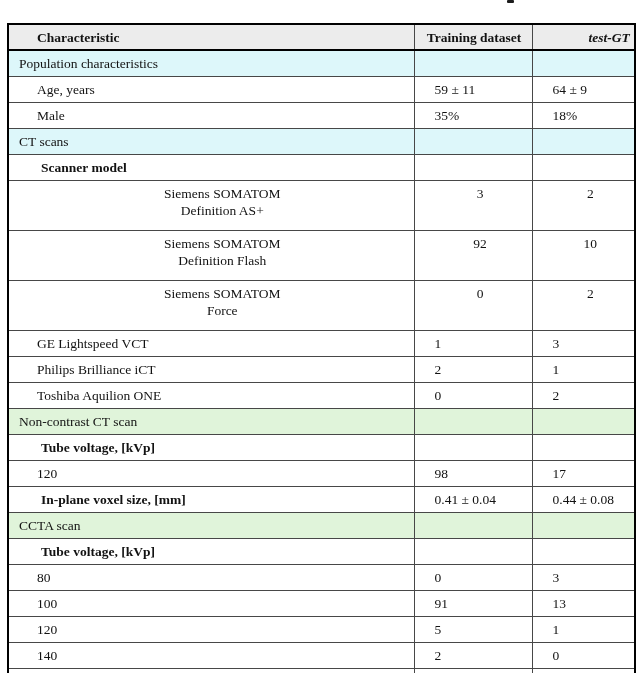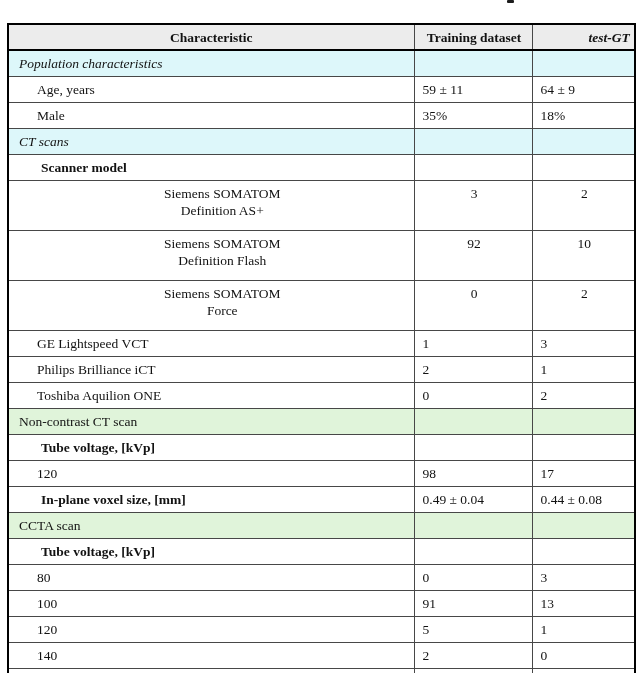--- a/index.html
+++ b/index.html
@@ -44,27 +44,27 @@
     line-height:17px;
     overflow:hidden;
     white-space:nowrap;
   }
   thead tr{height:26px;background:var(--header-bg);}
   thead th{
     border-bottom:2px solid var(--border-outer);
     font-weight:bold;
     text-align:center;
   }
-  thead th.c1{text-align:center;padding-left:6px;}
+  thead th.c1{text-align:left;padding-left:28px;}
   thead .ital{font-style:italic;margin-left:48px;}
   thead .rest{margin-left:4px;}
   tbody tr{height:26px;}
   tbody tr.two{height:50px;text-align:center;}
-  tbody td.c2,tbody td.c3{padding-left:8px;}
-  tr.section-cyan td{background:var(--cyan);font-style:italic;}
+  tbody td.c2,tbody td.c3{padding-left:20px;}
+  tr.section-cyan td{background:var(--cyan);}
   tr.section-green td{background:var(--green);}
   tr.section-cyan td.c1,tr.section-green td.c1{padding-left:10px;}
   tr.subhead td.c1{font-weight:bold;padding-left:32px;}
   tr.data td.c1{padding-left:28px;}
   tr.two td.c1 .ln + .ln{margin-top:0;}
 </style>
 </head>
 <body>
 
 <div class="frag"></div>
@@ -160,21 +160,21 @@
           <td class="c2"></td>
           <td class="c3"></td>
         </tr>
         <tr class="data">
           <td class="c1">120</td>
           <td class="c2">98</td>
           <td class="c3">17</td>
         </tr>
         <tr class="subhead">
           <td class="c1">In-plane voxel size, [mm]</td>
-          <td class="c2">0.49 ± 0.04</td>
+          <td class="c2">0.41 ± 0.04</td>
           <td class="c3">0.44 ± 0.08</td>
         </tr>
         <tr class="section-green">
           <td class="c1">CCTA scan</td>
           <td class="c2"></td>
           <td class="c3"></td>
         </tr>
         <tr class="subhead">
           <td class="c1">Tube voltage, [kVp]</td>
           <td class="c2"></td>

